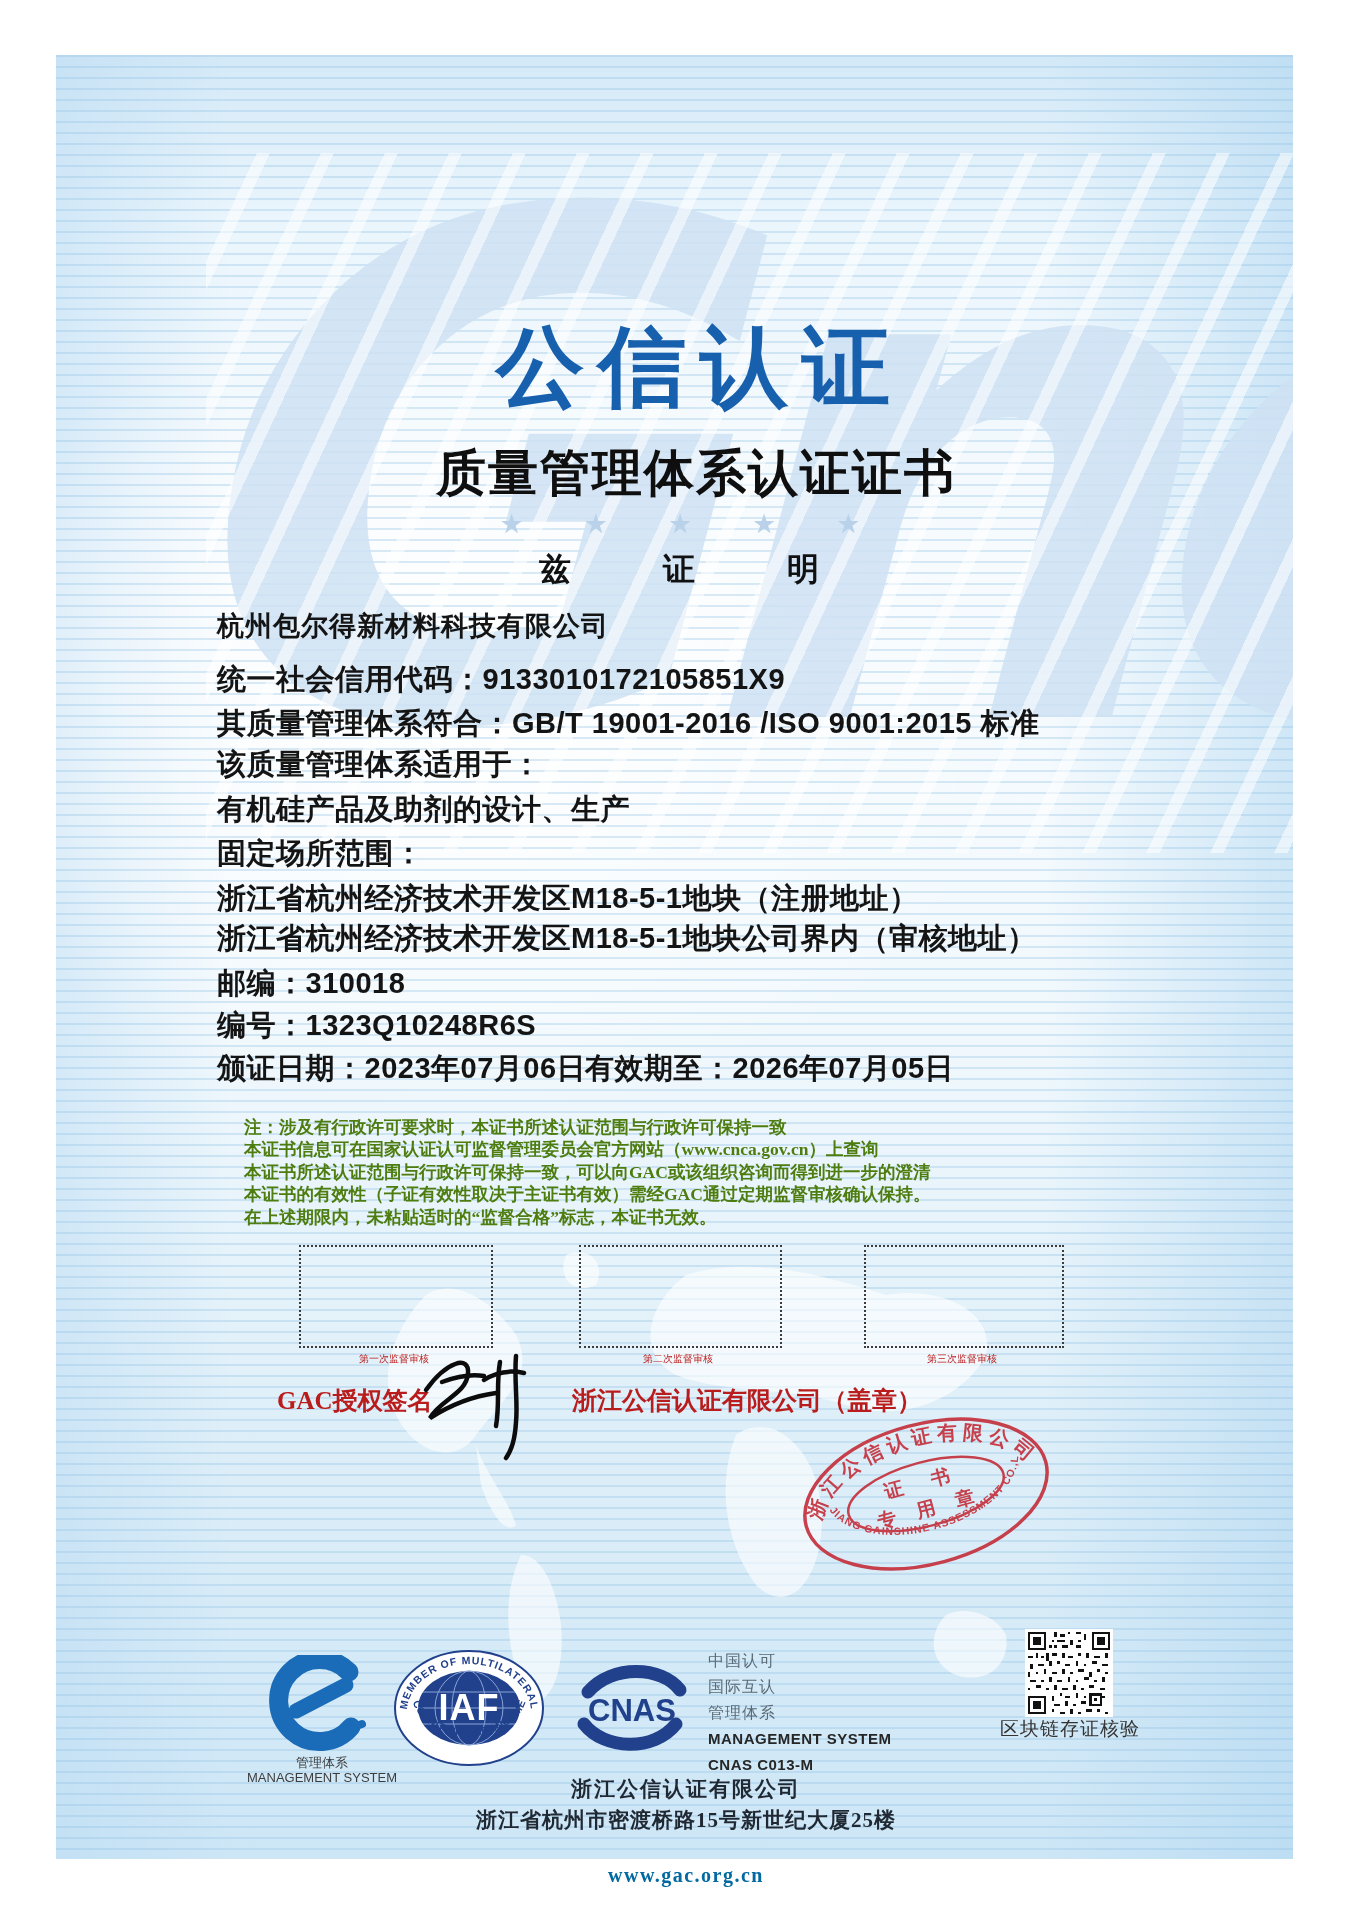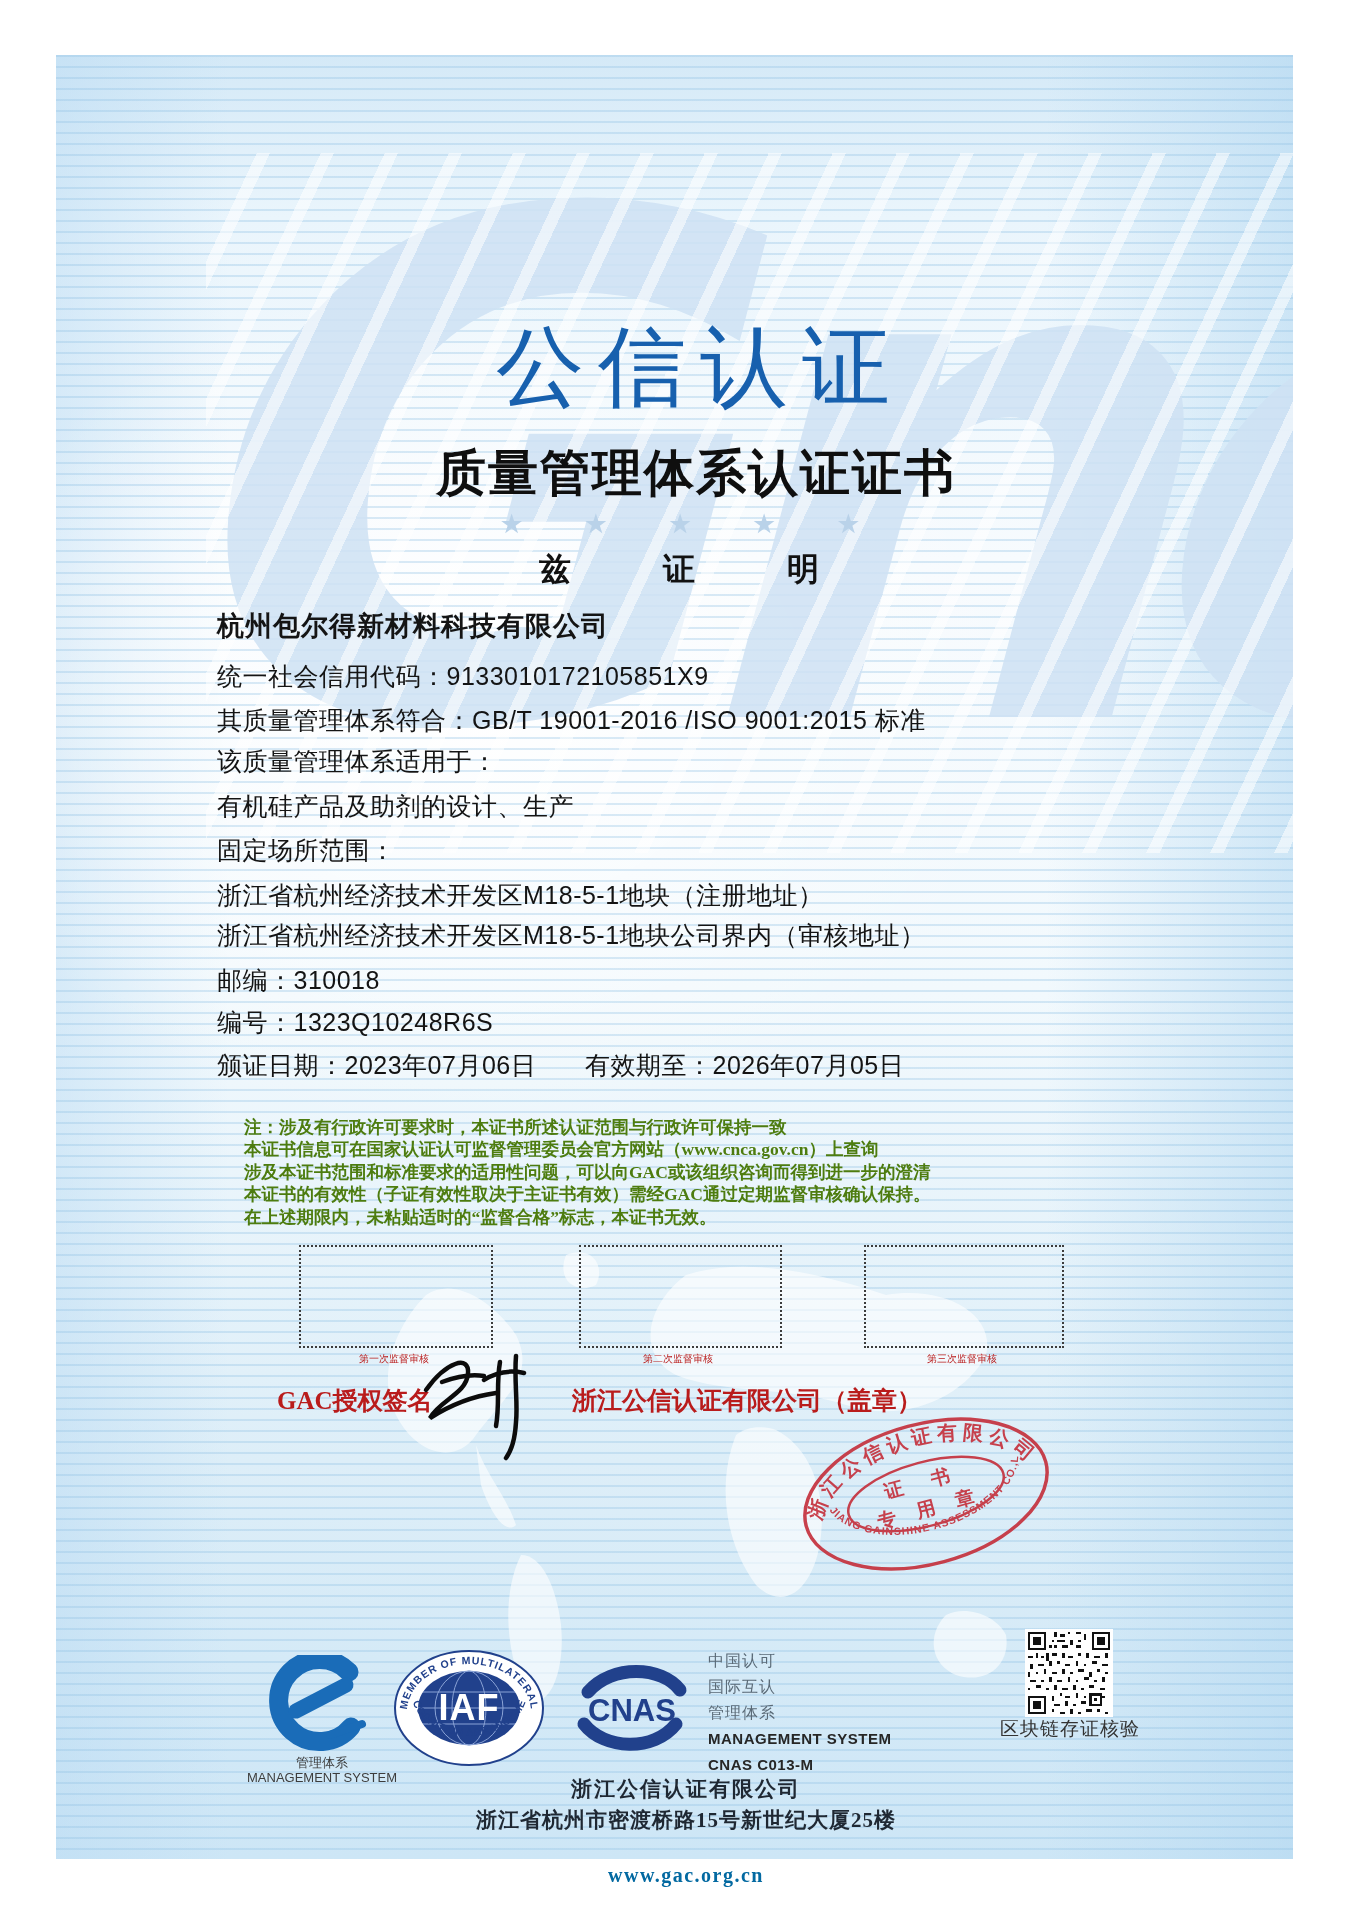--- a/index.html
+++ b/index.html
@@ -14,27 +14,27 @@
   .cert::before{content:"";position:absolute;inset:0;
       background:repeating-linear-gradient(180deg, rgba(146,194,228,.34) 0 2px, rgba(255,255,255,0) 2px 11px);}
   .wm{position:absolute;left:150px;top:98px;z-index:1;
       font-family:"DejaVu Sans",sans-serif;font-style:italic;font-weight:800;
       font-size:700px;line-height:.92;letter-spacing:-58px;color:#cfe2f4;opacity:.85;
       transform:skewX(-4deg);white-space:nowrap;}
   .wm-stripes{position:absolute;left:150px;top:98px;width:1160px;height:700px;z-index:1;
       background:repeating-linear-gradient(115deg, rgba(255,255,255,0) 0 46px, rgba(255,255,255,.55) 46px 58px);}
   .abs{position:absolute;white-space:nowrap;}
   .ctr{transform:translateX(-50%);}
-  .title{left:700px;top:308px;font-size:88px;font-weight:400;letter-spacing:14px;color:#1760ae;z-index:2;}
+  .title{left:700px;top:308px;font-size:88px;font-weight:700;letter-spacing:14px;color:#1760ae;z-index:2;}
   .subtitle{left:696px;top:440px;font-family:"Liberation Serif",serif;font-size:50px;font-weight:700;
             letter-spacing:2px;color:#0f0f0f;z-index:2;text-align:right;}
   .stars{left:710px;top:508px;font-size:27px;letter-spacing:60px;color:#b9d2e9;z-index:2;}
   .decl{left:700px;top:548px;font-family:"Liberation Serif",serif;font-size:32px;font-weight:700;
         letter-spacing:42px;color:#111;z-index:2;}
-  .bl{left:217px;font-size:25px;font-weight:400;color:#141414;z-index:2;letter-spacing:.5px;}
+  .bl{left:217px;font-size:29px;font-weight:700;color:#141414;z-index:2;letter-spacing:.5px;}
   .company{top:608px;font-size:27px;font-weight:700;letter-spacing:1px;}
   .notes{left:244px;top:1116px;z-index:2;font-family:"Liberation Serif",serif;
          font-size:17.5px;line-height:22.4px;font-weight:600;color:#4d7c0f;white-space:nowrap;}
   .supbox{top:1245px;height:99px;border:2px dotted #3c3c3c;z-index:2;background:transparent;}
   .suplbl{top:1352px;font-family:"Liberation Serif",serif;font-size:10px;color:#b91c1c;z-index:2;}
   .sigrow{top:1384px;font-family:"Liberation Serif",serif;font-size:25px;font-weight:600;color:#b91c1c;z-index:2;}
   .stamp{position:absolute;left:792px;top:1408px;width:268px;height:172px;z-index:4;
          transform:rotate(-15deg);opacity:.93;}
   .qr{position:absolute;left:1025px;top:1629px;width:88px;height:88px;z-index:3;}
   .qrlbl{left:1070px;top:1716px;font-family:"Liberation Serif",serif;font-size:19px;
@@ -81,21 +81,21 @@
   <div class="abs bl" style="top:879px">浙江省杭州经济技术开发区M18-5-1地块（注册地址）</div>
   <div class="abs bl" style="top:919px">浙江省杭州经济技术开发区M18-5-1地块公司界内（审核地址）</div>
   <div class="abs bl" style="top:964px">邮编：310018</div>
   <div class="abs bl" style="top:1006px">编号：1323Q10248R6S</div>
   <div class="abs bl" style="top:1049px">颁证日期：2023年07月06日</div>
   <div class="abs bl" style="top:1049px;left:585px">有效期至：2026年07月05日</div>
 
   <div class="abs notes">
     <div>注：涉及有行政许可要求时，本证书所述认证范围与行政许可保持一致</div>
     <div>本证书信息可在国家认证认可监督管理委员会官方网站（www.cnca.gov.cn）上查询</div>
-    <div>涉及本证书范围和标准要求的适用性问题，可以向GAC或该组织咨询而得到进一步的澄清</div>
+    <div>本证书所述认证范围与行政许可保持一致，可以向GAC或该组织咨询而得到进一步的澄清</div>
     <div>本证书的有效性（子证有效性取决于主证书有效）需经GAC通过定期监督审核确认保持。</div>
     <div>在上述期限内，未粘贴适时的“监督合格”标志，本证书无效。</div>
   </div>
 
   <div class="abs supbox" style="left:299px;width:190px"></div>
   <div class="abs supbox" style="left:579px;width:199px"></div>
   <div class="abs supbox" style="left:864px;width:196px"></div>
   <div class="abs ctr suplbl" style="left:394px">第一次监督审核</div>
   <div class="abs ctr suplbl" style="left:678px">第二次监督审核</div>
   <div class="abs ctr suplbl" style="left:962px">第三次监督审核</div>

